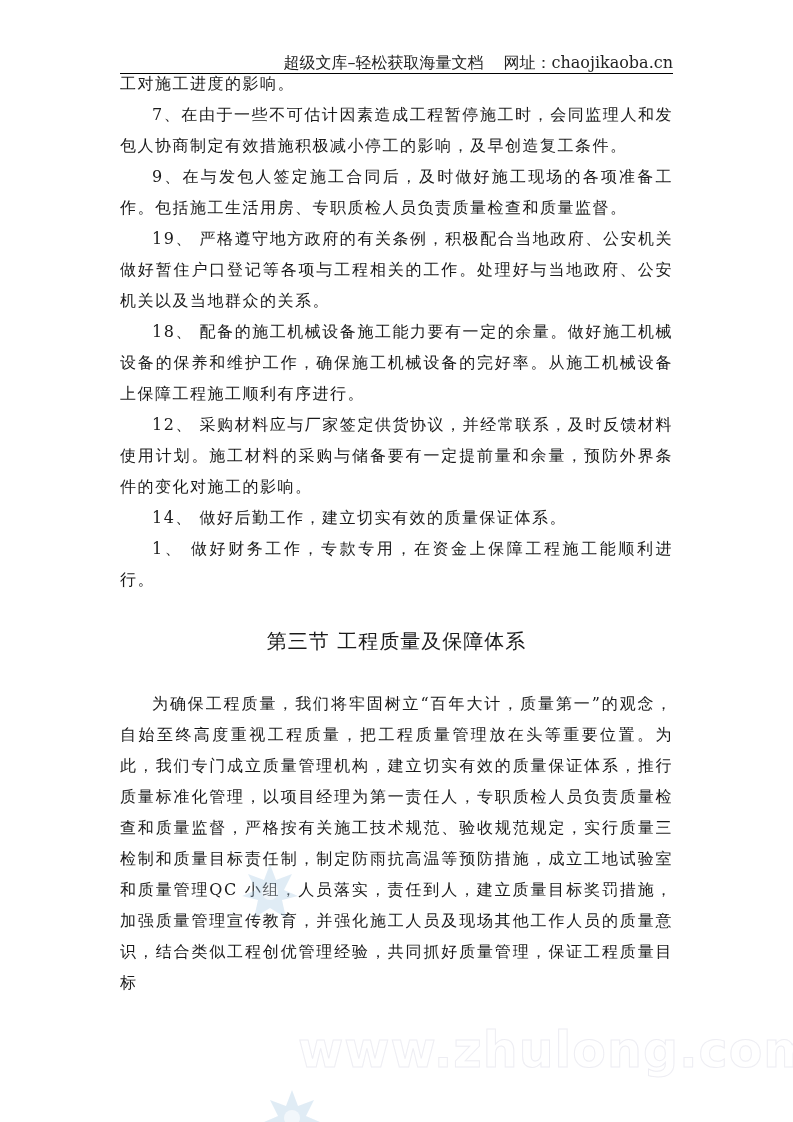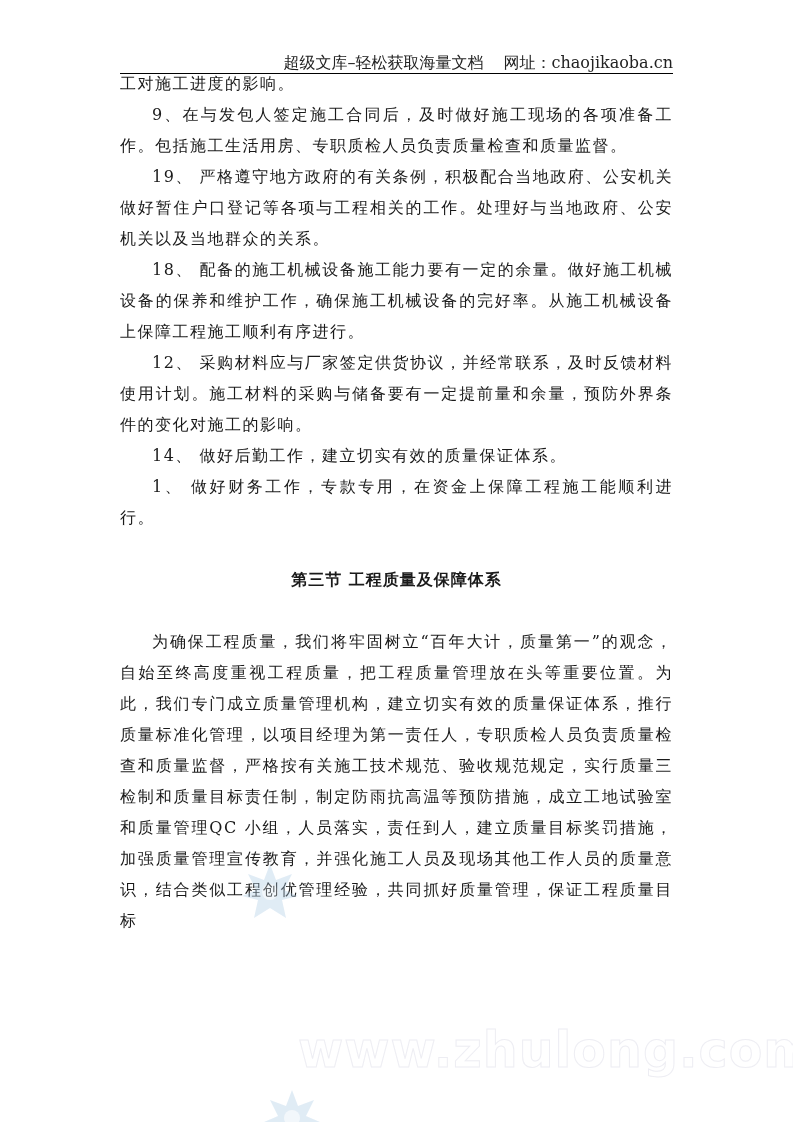--- a/index.html
+++ b/index.html
@@ -47,23 +47,22 @@
       margin: 0;
       text-align: justify;
       text-indent: 2em;
     }
     .para.noindent { text-indent: 0; }
     .item-num { margin-right: 0; }
     .section-title {
       margin: 31px 0 31px 0;
       text-align: center;
       text-indent: 0;
-      font-size: 16px;
+      font-size: 20px;
       letter-spacing: 1px;
-      font-weight: bold;
     }
     .watermark-text {
       position: absolute;
       left: 298px;
       top: 1022px;
       font-family: "DejaVu Sans", "Liberation Sans", sans-serif;
       font-weight: bold;
       font-size: 49px;
       letter-spacing: 1px;
       color: #ffffff;
@@ -84,20 +83,21 @@
 
 <div class="page">
 
   <div class="header">
     <span>超级文库–轻松获取海量文档</span><span class="sep"></span><span>网址：</span><span>chaojikaoba.cn</span>
   </div>
 
   <div class="body">
     <p class="para noindent">工对施工进度的影响。</p>
 
+    <p class="para"><span class="item-num">7、</span><span>在由于一些不可估计因素造成工程暂停施工时，会同监理人和发包人协商制定有效措施积极减小停工的影响，及早创造复工条件。</span></p>
     <p class="para"><span class="item-num">9、</span><span>在与发包人签定施工合同后，及时做好施工现场的各项准备工作。包括施工生活用房、专职质检人员负责质量检查和质量监督。</span></p>
     <p class="para"><span class="item-num">19、</span><span> 严格遵守地方政府的有关条例，积极配合当地政府、公安机关做好暂住户口登记等各项与工程相关的工作。处理好与当地政府、公安机关以及当地群众的关系。</span></p>
     <p class="para"><span class="item-num">18、</span><span> 配备的施工机械设备施工能力要有一定的余量。做好施工机械设备的保养和维护工作，确保施工机械设备的完好率。从施工机械设备上保障工程施工顺利有序进行。</span></p>
     <p class="para"><span class="item-num">12、</span><span> 采购材料应与厂家签定供货协议，并经常联系，及时反馈材料使用计划。施工材料的采购与储备要有一定提前量和余量，预防外界条件的变化对施工的影响。</span></p>
     <p class="para"><span class="item-num">14、</span><span> 做好后勤工作，建立切实有效的质量保证体系。</span></p>
     <p class="para"><span class="item-num">1、</span><span> 做好财务工作，专款专用，在资金上保障工程施工能顺利进行。</span></p>
 
     <p class="section-title">第三节  工程质量及保障体系</p>
 
     <p class="para">为确保工程质量，我们将牢固树立“百年大计，质量第一”的观念，自始至终高度重视工程质量，把工程质量管理放在头等重要位置。为此，我们专门成立质量管理机构，建立切实有效的质量保证体系，推行质量标准化管理，以项目经理为第一责任人，专职质检人员负责质量检查和质量监督，严格按有关施工技术规范、验收规范规定，实行质量三检制和质量目标责任制，制定防雨抗高温等预防措施，成立工地试验室和质量管理QC 小组，人员落实，责任到人，建立质量目标奖罚措施，加强质量管理宣传教育，并强化施工人员及现场其他工作人员的质量意识，结合类似工程创优管理经验，共同抓好质量管理，保证工程质量目标</p>

